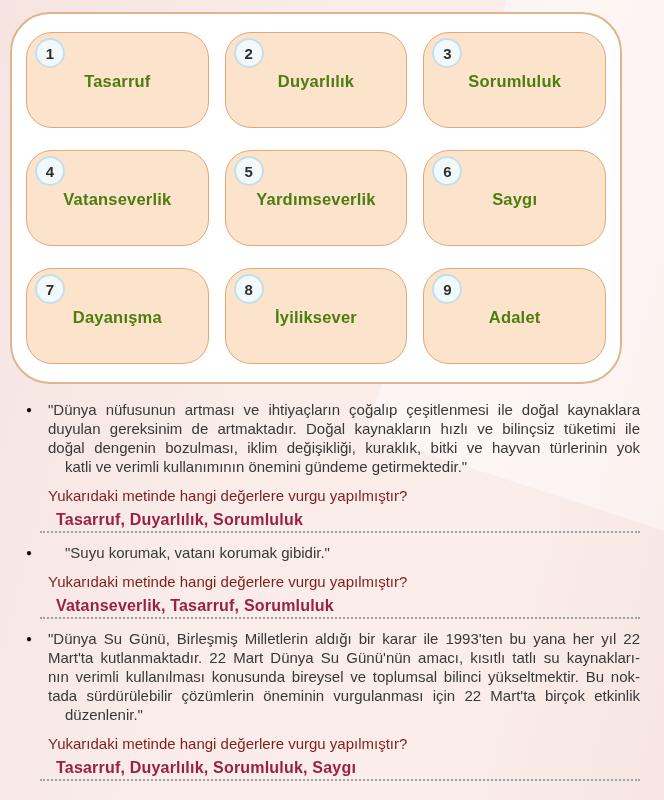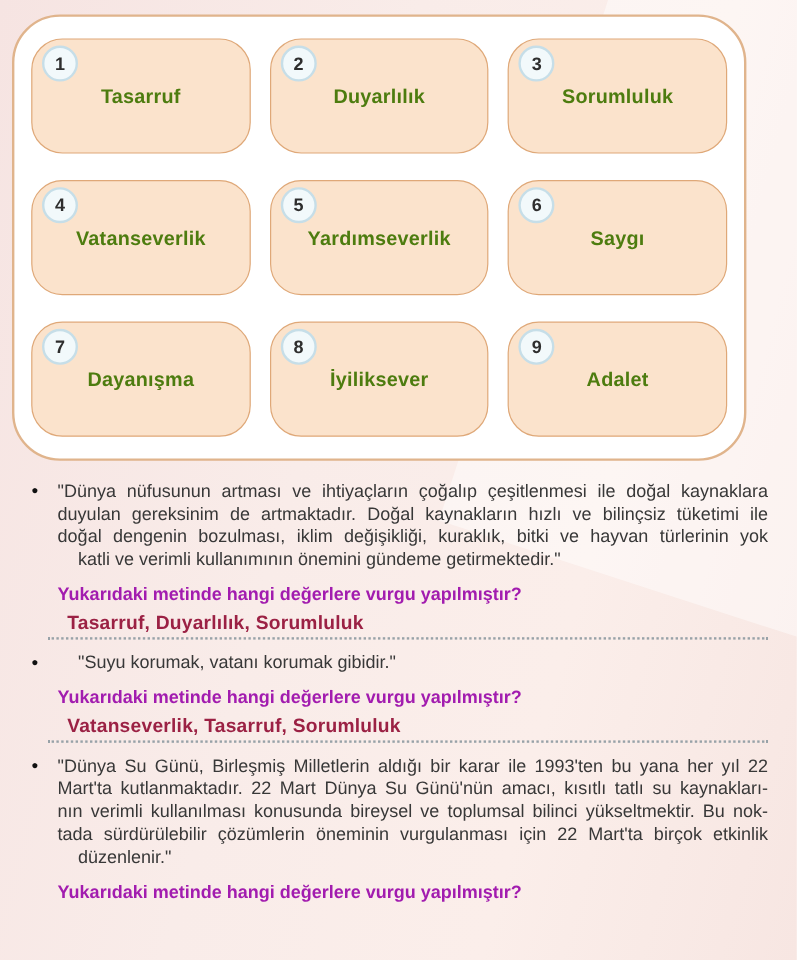--- a/index.html
+++ b/index.html
@@ -82,22 +82,22 @@
     color: #111;
     margin-right: 10px;
   }
   .passage { flex: 1; font-size: 15px; line-height: 19px; color: #383838; }
   .pline { text-align: justify; text-align-last: justify; }
   .pline.last { text-align-last: left; margin-left: 17px; }
   .question {
     margin: 10px 0 0 22px;
     font-size: 15px;
     line-height: 19px;
-    font-weight: bold;
-    color: #a21caf;
+    font-weight: normal;
+    color: #7f1d1d;
   }
   .answer-line {
     margin: 2px 0 0 14px;
     height: 26px;
     border-bottom: 2px dotted #98a2a8;
     display: flex;
     align-items: flex-end;
     padding-left: 16px;
     box-sizing: border-box;
   }
@@ -190,15 +190,18 @@
       <span class="bullet">●</span>
       <div class="passage">
         <div class="pline">"Dünya Su Günü, Birleşmiş Milletlerin aldığı bir karar ile 1993'ten bu yana her yıl 22</div>
         <div class="pline">Mart'ta kutlanmaktadır. 22 Mart Dünya Su Günü'nün amacı, kısıtlı tatlı su kaynakları-</div>
         <div class="pline">nın verimli kullanılması konusunda bireysel ve toplumsal bilinci yükseltmektir. Bu nok-</div>
         <div class="pline">tada sürdürülebilir çözümlerin öneminin vurgulanması için 22 Mart'ta birçok etkinlik</div>
         <div class="pline last">düzenlenir."</div>
       </div>
     </div>
     <div class="question">Yukarıdaki metinde hangi değerlere vurgu yapılmıştır?</div>
+    <div class="answer-line">
+      <span class="answer-text">Tasarruf, Duyarlılık, Sorumluluk, Saygı</span>
+    </div>
   </div>
 
 </div>
 
 </body></html>

